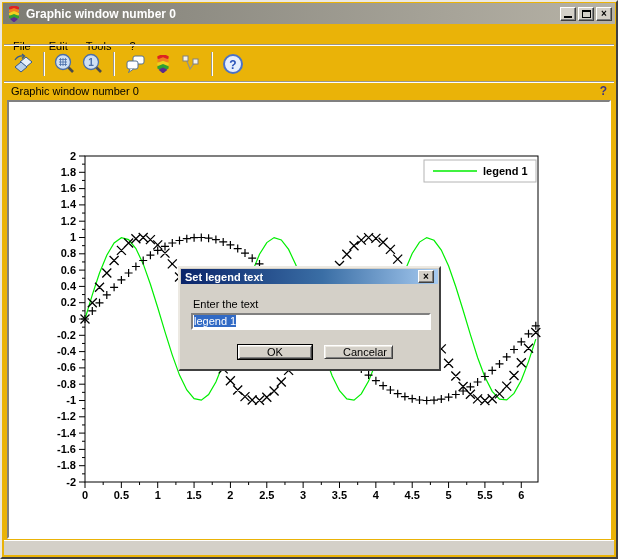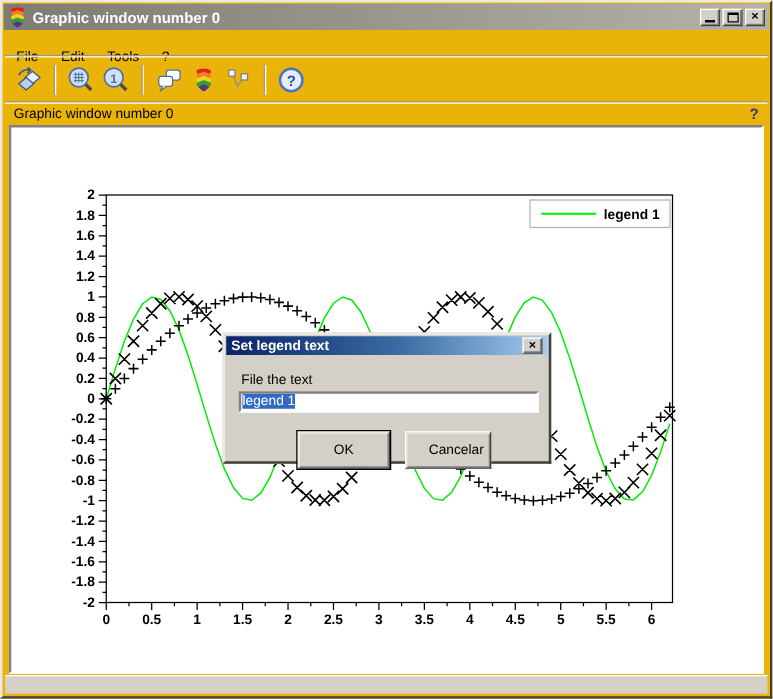--- a/index.html
+++ b/index.html
@@ -64,21 +64,21 @@
     font-size:10px; font-weight:bold; color:#000; line-height:1;
   }
   .dlg-label { position:absolute; left:13px; top:30px; font-size:11px; color:#000; }
   .textbox {
     position:absolute; left:11px; top:45px; width:240px; height:17px;
     background:#fff; border:2px solid; border-color:#808080 #fff #fff #808080;
     font-size:11px; line-height:13px; padding-left:1px; overflow:hidden;
   }
   .textbox .sel { background:#316ac5; color:#fff; }
   .btn95 {
-    position:absolute; top:77px; height:30px; background:#d4d0c8;
+    position:absolute; top:77px; height:14px; background:#d4d0c8;
     border:1px solid; border-color:#fff #404040 #404040 #fff;
     box-shadow: inset 1px 1px 0 #ece9e2, inset -1px -1px 0 #808080;
     font-family:"Liberation Sans", sans-serif; font-size:11px; color:#000;
     display:flex; align-items:center; justify-content:center;
   }
   .btn-ok { left:58px; width:74px; outline:1px solid #000; }
   .btn-cancel { left:144px; width:69px;padding-left:13px; }
 </style>
 </head>
 <body>
@@ -286,19 +286,19 @@
       </svg>
   </div>
 
   <div class="statusbar"></div>
 
   <div class="dialog">
     <div class="dlg-titlebar">
       <span class="dlg-title">Set legend text</span>
       <span class="dlg-close">×</span>
     </div>
-    <div class="dlg-label">File the text</div>
+    <div class="dlg-label">Enter the text</div>
     <div class="textbox"><span class="sel">legend 1</span></div>
     <button class="btn95 btn-ok">OK</button>
     <button class="btn95 btn-cancel">Cancelar</button>
   </div>
 
 </div>
 
 </body></html>

